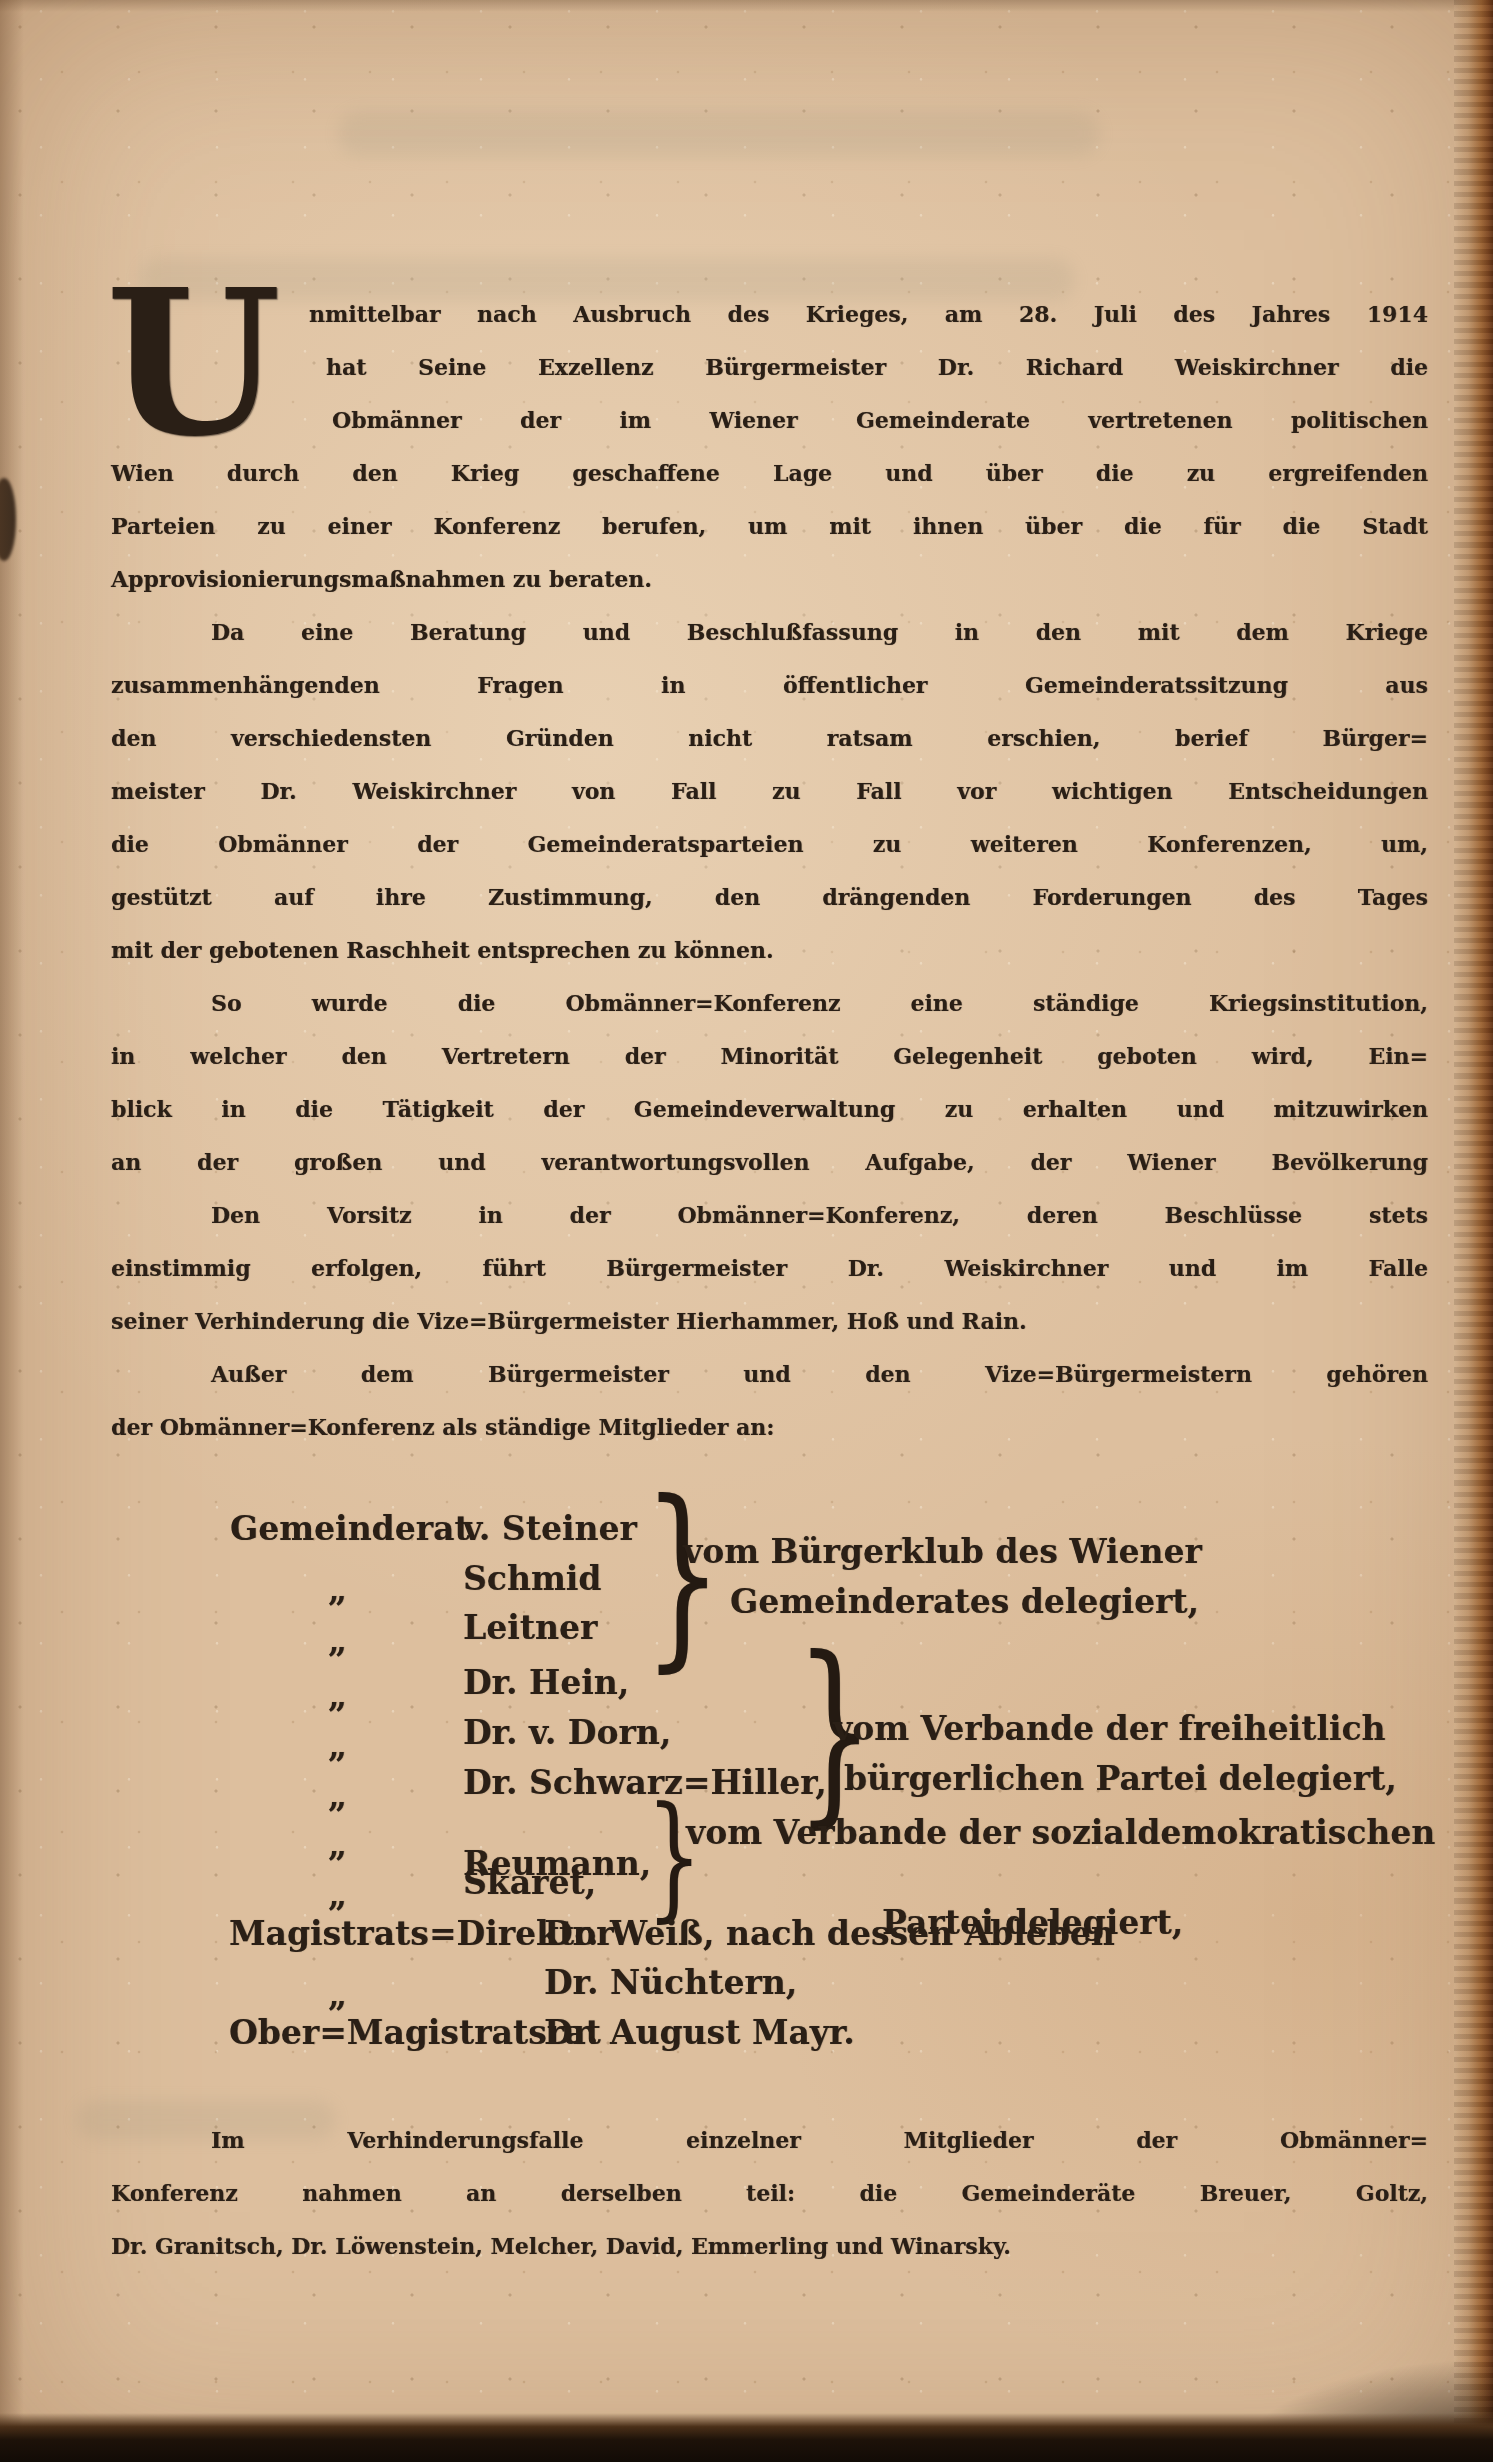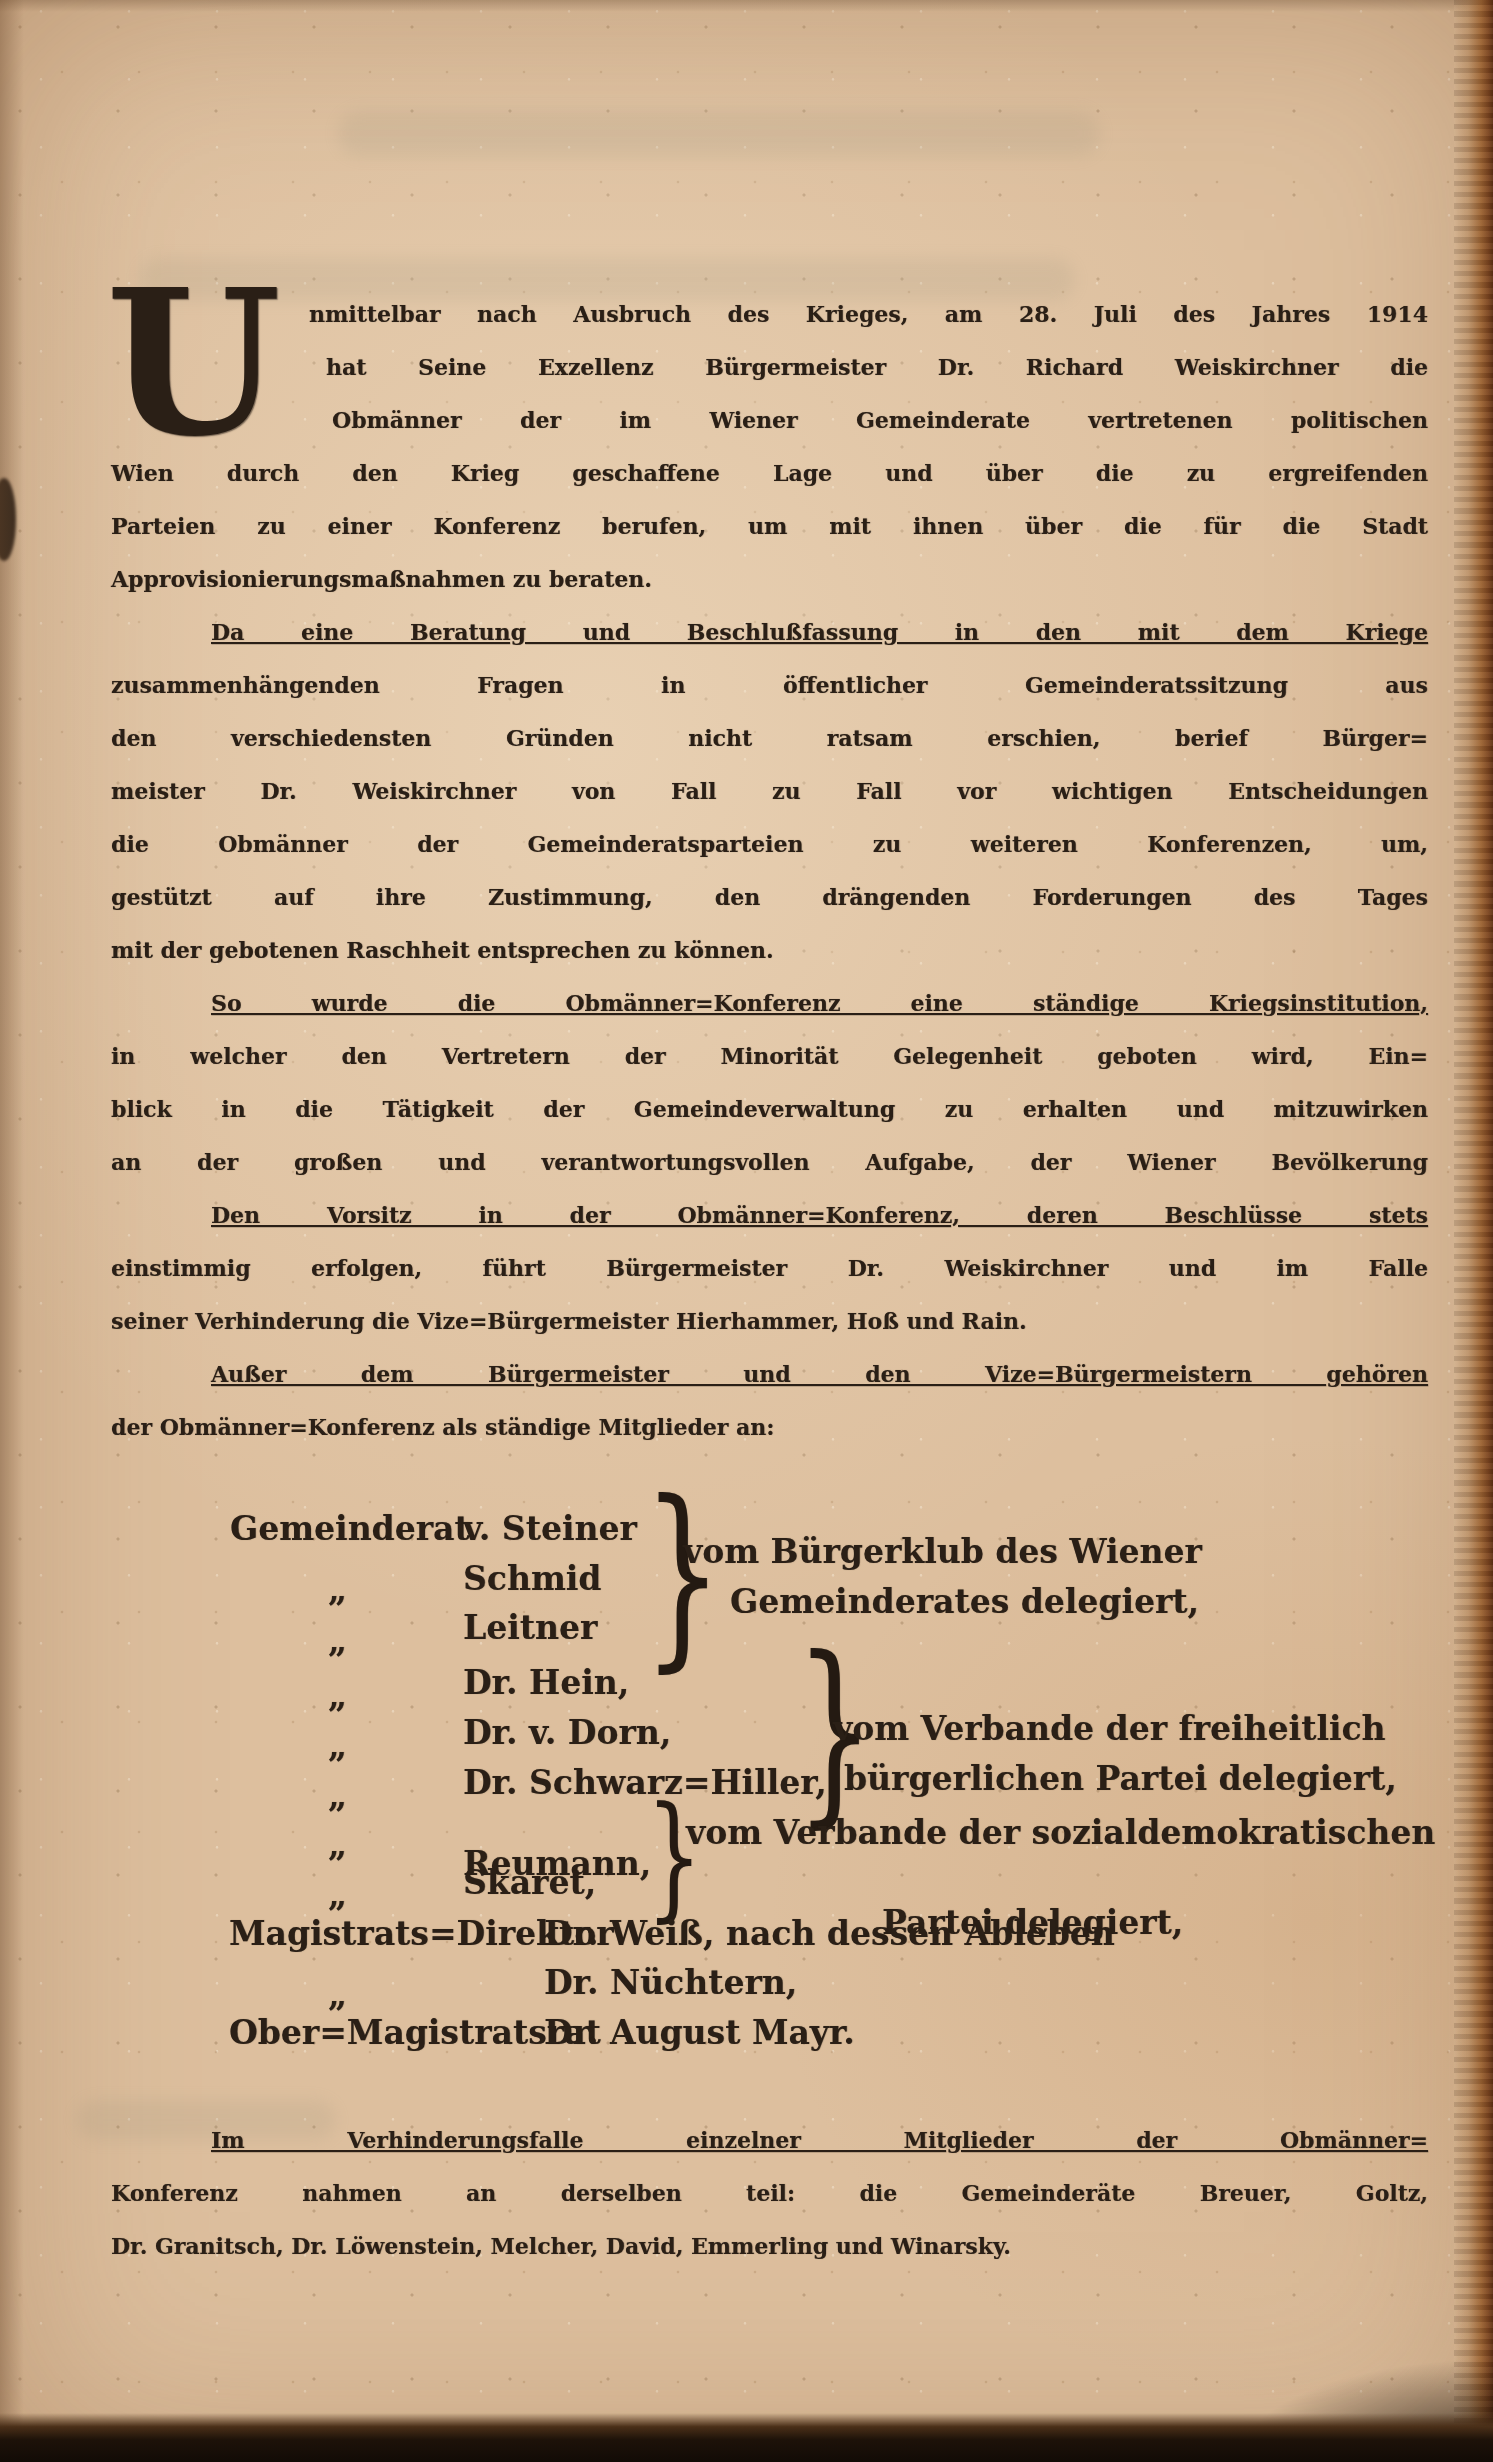--- a/index.html
+++ b/index.html
@@ -41,21 +41,21 @@
 
   .textcol{position:absolute;left:111px;top:288px;width:1317px;}
   .lastcol{position:absolute;left:111px;top:2114px;width:1317px;}
   .line{
     height:53px;line-height:53px;font-size:22px;font-weight:700;
     text-shadow:0.4px 0.4px 0.8px rgba(42,31,22,0.5);
     overflow:visible;white-space:normal;
   }
   .just{text-align:justify;text-align-last:justify;}
   .last{text-align:left;}
-  .ind{padding-left:100px;text-decoration:underline;}
+  .ind{padding-left:100px;}
   .dc1{padding-left:198px;}
   .dc2{padding-left:215px;}
   .dc3{padding-left:221px;}
   .dropcap{
     position:absolute;left:-5.2px;top:-26px;
     font-size:201px;line-height:201px;font-weight:700;
     text-shadow:0.9px 0.9px 1.3px rgba(30,20,12,0.55);
   }
   .members{position:absolute;left:0;top:0;width:1207px;height:2462px;pointer-events:none;}
   .mtext{

